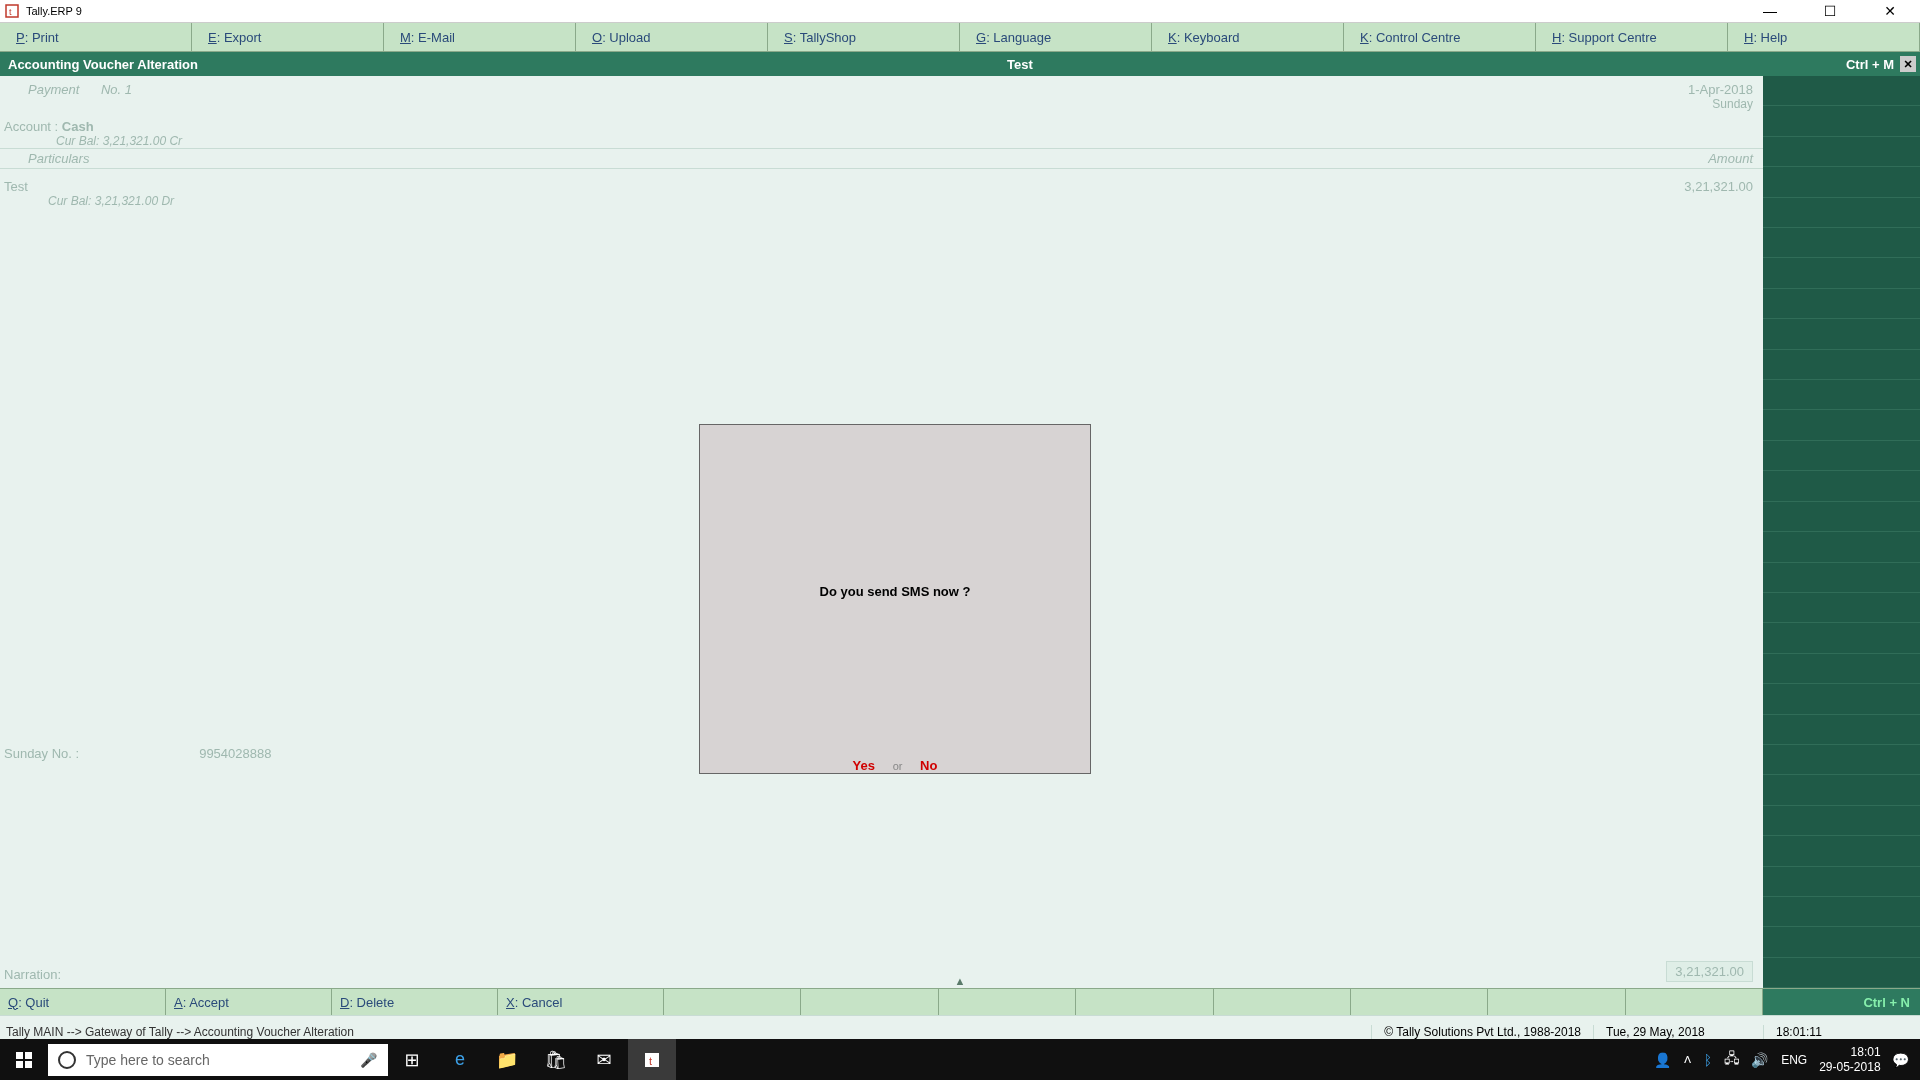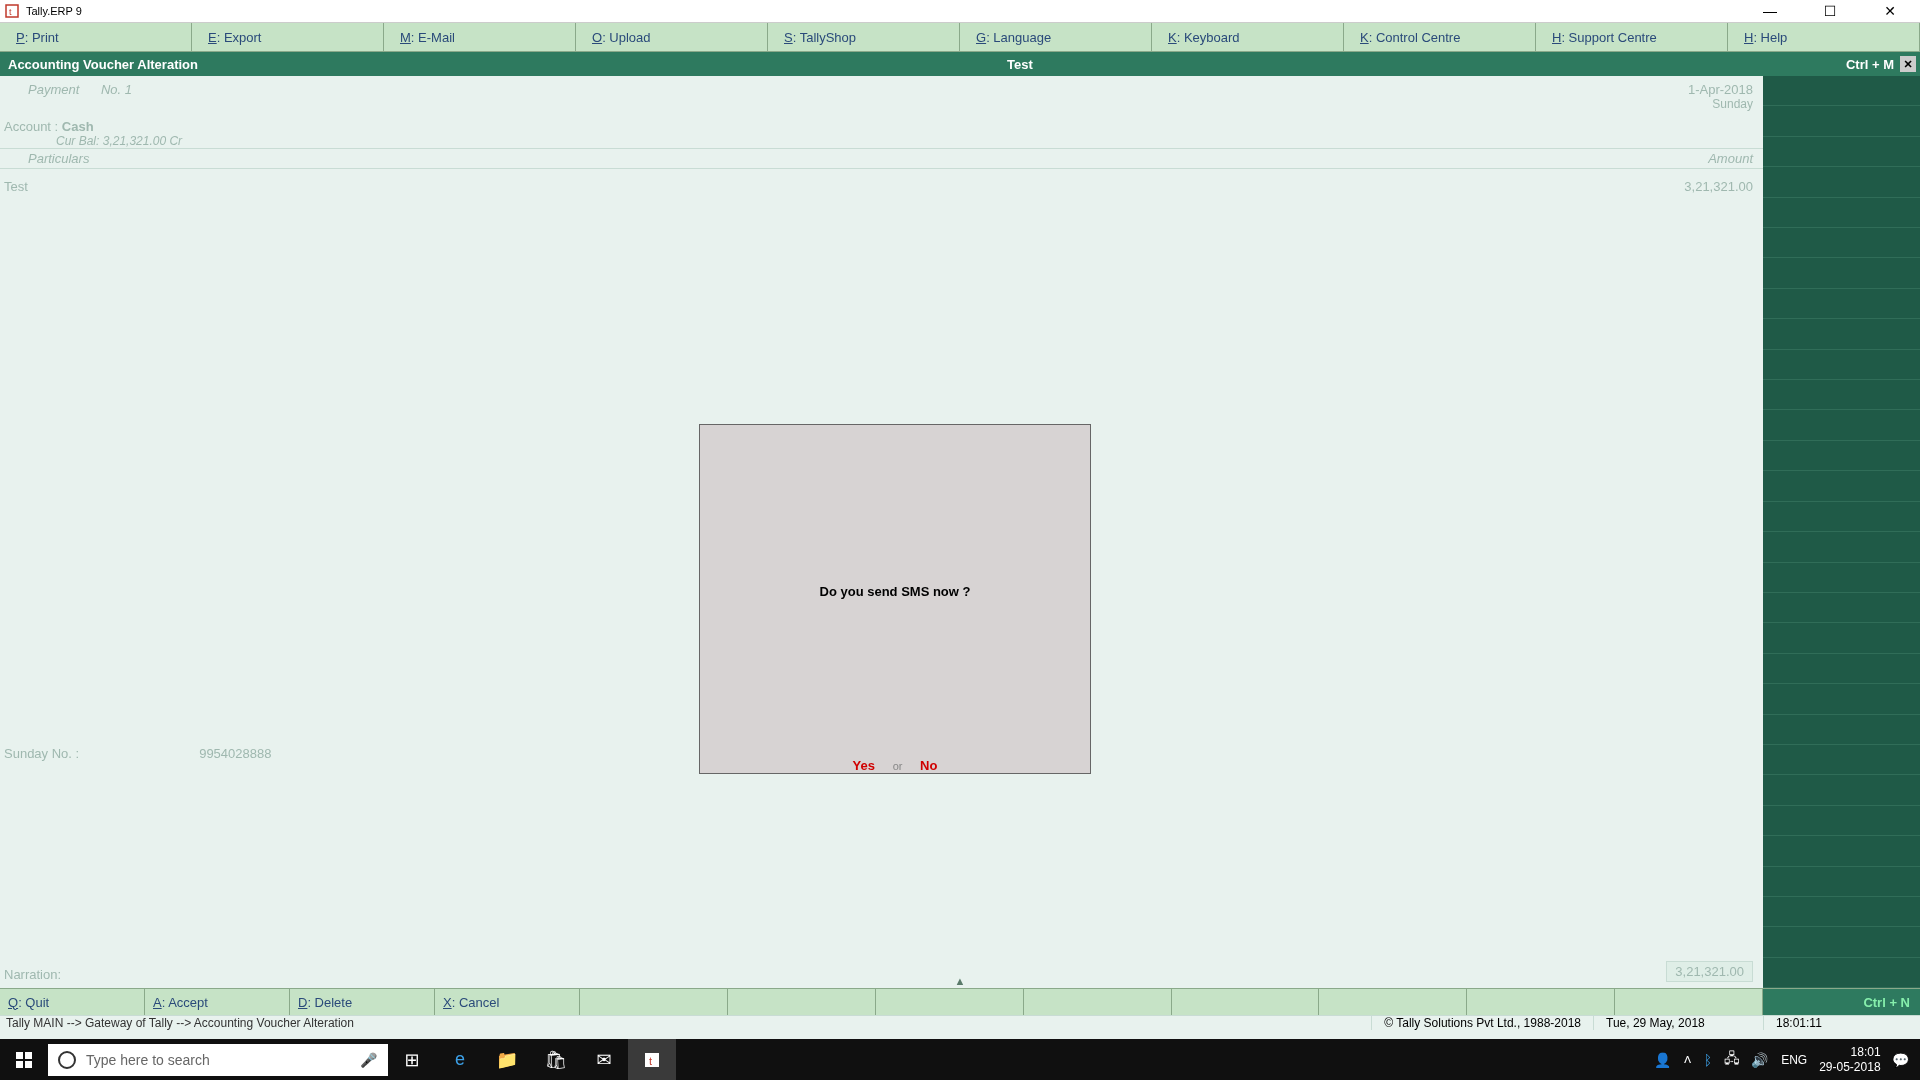--- a/index.html
+++ b/index.html
@@ -41,29 +41,29 @@
 .wa-narr { position: absolute; left: 4px; bottom: 6px; font-size: 13px; }
 .wa-total { position: absolute; right: 10px; bottom: 6px; font-size: 13px; color: #9fb8af; background: #dfeee7; padding: 2px 8px; border: 1px solid #c8dcd4; }
 
 .dialog { position: absolute; left: 699px; top: 348px; width: 392px; height: 350px; background: #d7d3d3; border: 1px solid #666; display: flex; flex-direction: column; }
 .dialog .msg { flex: 1; display: flex; align-items: center; justify-content: center; font-size: 13px; font-weight: bold; color: #000; }
 .dialog .btns { text-align: center; padding-bottom: 0; font-size: 13px; }
 .dialog .btns .yes, .dialog .btns .no { color: #d00000; font-weight: bold; }
 .dialog .btns .or { color: #888; margin: 0 14px; font-size: 11px; }
 
 .bottombar { height: 27px; background: #c6e3c6; display: flex; border-top: 1px solid #8aa98a; }
-.bottombar .item { width: 145px; border-right: 1px solid #8aa98a; display: flex; align-items: center; padding: 0 8px; font-size: 13px; color: #2a4a7a; }
+.bottombar .item { width: 166px; border-right: 1px solid #8aa98a; display: flex; align-items: center; padding: 0 8px; font-size: 13px; color: #2a4a7a; }
 .bottombar .item .ul { text-decoration: underline; }
 .bottombar .spacer { flex: 1; display: flex; }
 .bottombar .spacer div { flex: 1; border-right: 1px solid #8aa98a; }
 .bottombar .ctrln { width: 157px; background: #2e7a5f; color: #86efac; display: flex; align-items: center; justify-content: flex-end; padding: 0 10px; font-weight: bold; font-size: 13px; }
 .expand { height: 0; position: relative; }
 .expand .arrow { position: absolute; left: 50%; top: -13px; transform: translateX(-50%); color: #5a7a6a; font-size: 11px; }
 
-.statusbar { height: 24px; background: #e8f2ee; display: flex; align-items: flex-start; font-size: 12px; border-top: 1px solid #c8dcd4; }
+.statusbar { height: 24px; background: #e8f2ee; display: flex; align-items: flex-end; font-size: 12px; border-top: 1px solid #c8dcd4; }
 .statusbar .bc { flex: 1; padding: 0 6px; color: #333; }
 .statusbar .cp { padding: 0 12px; border-left: 1px solid #c8dcd4; }
 .statusbar .dt { padding: 0 12px; border-left: 1px solid #c8dcd4; width: 170px; }
 .statusbar .tm { padding: 0 12px; border-left: 1px solid #c8dcd4; width: 157px; }
 
 .taskbar { height: 41px; background: #101010; display: flex; align-items: center; color: #fff; }
 .taskbar .start { width: 48px; height: 100%; display: flex; align-items: center; justify-content: center; }
 .taskbar .search { height: 32px; width: 340px; background: #fff; color: #666; display: flex; align-items: center; padding: 0 10px; font-size: 14px; gap: 10px; }
 .taskbar .search .circ { width: 18px; height: 18px; border: 2px solid #333; border-radius: 50%; }
 .taskbar .tbicons { display: flex; height: 100%; }
@@ -146,20 +146,21 @@
       <span class="b">Cash</span>
       <div class="bal"><span>Cur Bal:</span> <span>3,21,321.00 Cr</span></div>
     </div>
     <div class="wa-parthdr">
       <div class="l">Particulars</div>
       <div>Amount</div>
     </div>
     <div class="wa-test">
       <div class="l">
         <div>Test</div>
+        <div class="bal"><span>Cur Bal:</span> <span>3,21,321.00 Dr</span></div>
       </div>
       <div>3,21,321.00</div>
     </div>
     <div class="wa-mobile">
       <span>Sunday No. :</span>
       <span>9954028888</span>
     </div>
     <div class="wa-narr">Narration:</div>
     <div class="wa-total">3,21,321.00</div>
 

